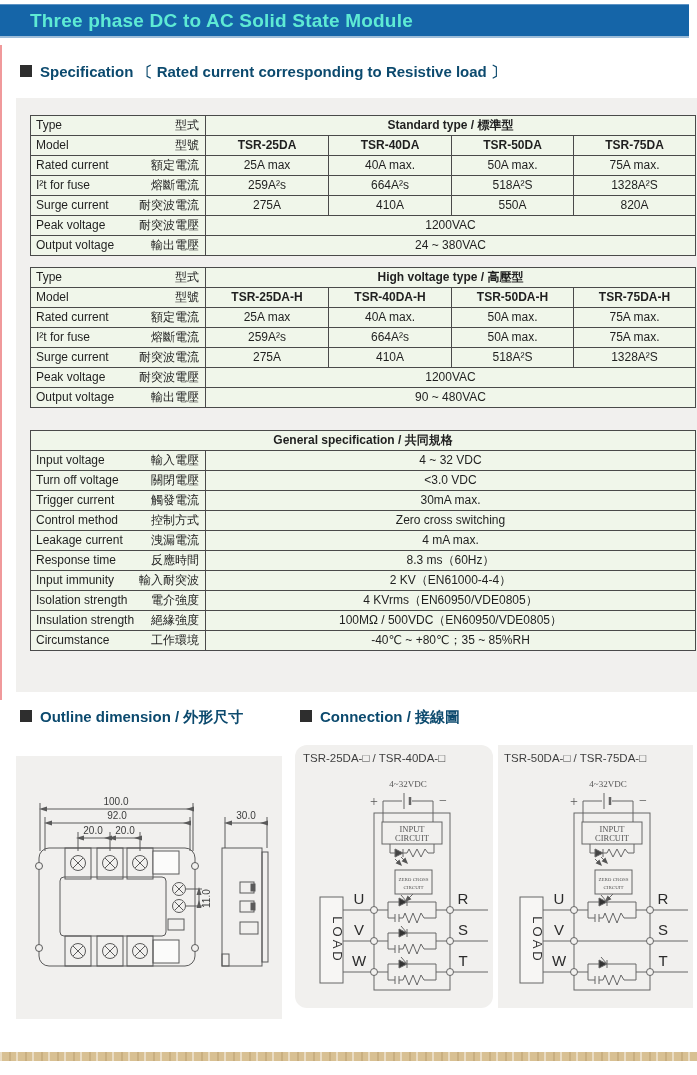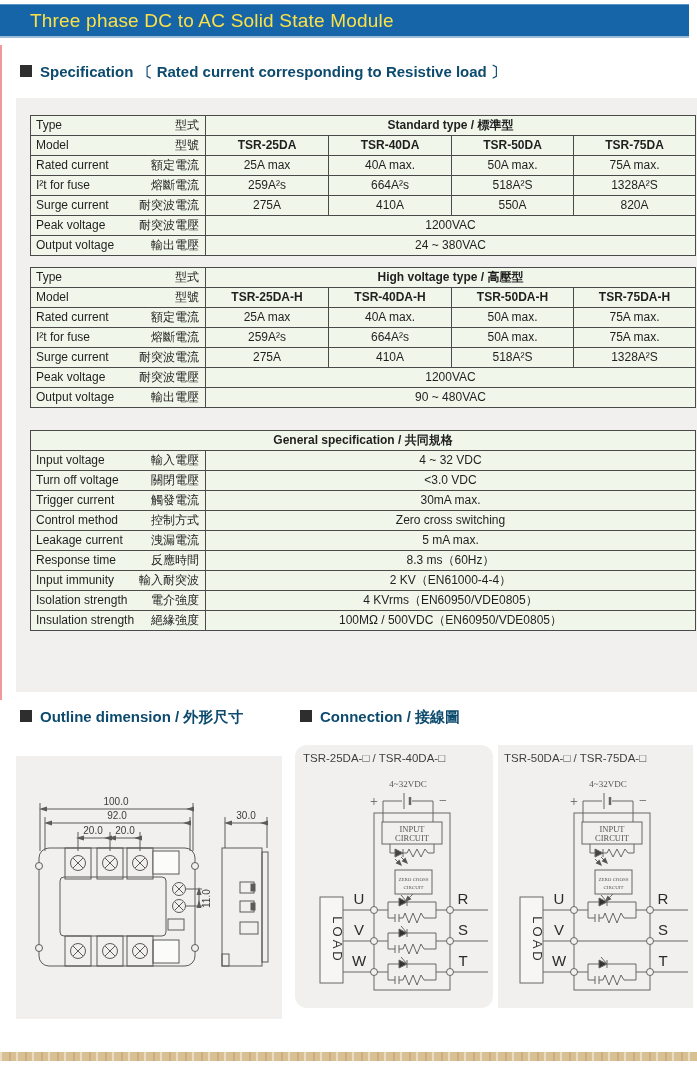--- a/index.html
+++ b/index.html
@@ -6,21 +6,21 @@
   .page {
     position:relative; width:697px; height:1075px; background:#ffffff;
     font-family:"Liberation Sans","DejaVu Sans",sans-serif; overflow:hidden;
   }
   
   .topbar {
     position:absolute; left:0; top:4px; width:689px; height:31px;
     background:#1565a8; border-top:1px solid #5d93c4; border-bottom:2px solid #9dbdd9;
   }
   .topbar-title {
-    display:block; color:#fde047; font-size:19px; font-weight:normal;
+    display:block; color:#5eead4; font-size:19px; font-weight:bold;
     line-height:31px; padding-left:30px; letter-spacing:0.2px; white-space:nowrap;
   }
   .redline { position:absolute; left:0; top:45px; width:2px; height:655px; background:#f0999b; }
   
   .sec-heading { position:absolute; font-size:15px; font-weight:bold; color:#0c4a6e; white-space:nowrap; }
   .sq { display:inline-block; width:12px; height:12px; background:#2e2e2e; margin-right:8px; }
   
   .panel { position:absolute; background:#f1f0ee; }
   #spec-panel { left:16px; top:98px; width:681px; height:594px; }
   #outline-panel { left:16px; top:756px; width:266px; height:263px; }
@@ -282,21 +282,21 @@
             </td>
         <td>Zero cross switching</td>
       </tr>
       <tr>
         <td class="lbl">
               <div class="lblwrap">
                 <span>Leakage current</span>
                 <span>洩漏電流</span>
               </div>
             </td>
-        <td>5 mA max.</td>
+        <td>4 mA max.</td>
       </tr>
       <tr>
         <td class="lbl">
               <div class="lblwrap">
                 <span>Response time</span>
                 <span>反應時間</span>
               </div>
             </td>
         <td>8.3 ms（60Hz）</td>
       </tr>
@@ -319,20 +319,29 @@
         <td>4 KVrms（EN60950/VDE0805）</td>
       </tr>
       <tr>
         <td class="lbl">
               <div class="lblwrap">
                 <span>Insulation strength</span>
                 <span>絕緣強度</span>
               </div>
             </td>
         <td>100MΩ / 500VDC（EN60950/VDE0805）</td>
+      </tr>
+      <tr>
+        <td class="lbl">
+              <div class="lblwrap">
+                <span>Circumstance</span>
+                <span>工作環境</span>
+              </div>
+            </td>
+        <td>-40℃ ~ +80℃；35 ~ 85%RH</td>
       </tr>
     </tbody>
       </table>
   </div>
 
   <div class="sec-heading" style="left:20px; top:708px;">
     <span class="sq"></span><span>Outline dimension / 外形尺寸</span>
   </div>
   <div class="sec-heading" style="left:300px; top:708px;">
     <span class="sq"></span><span>Connection / 接線圖</span>

